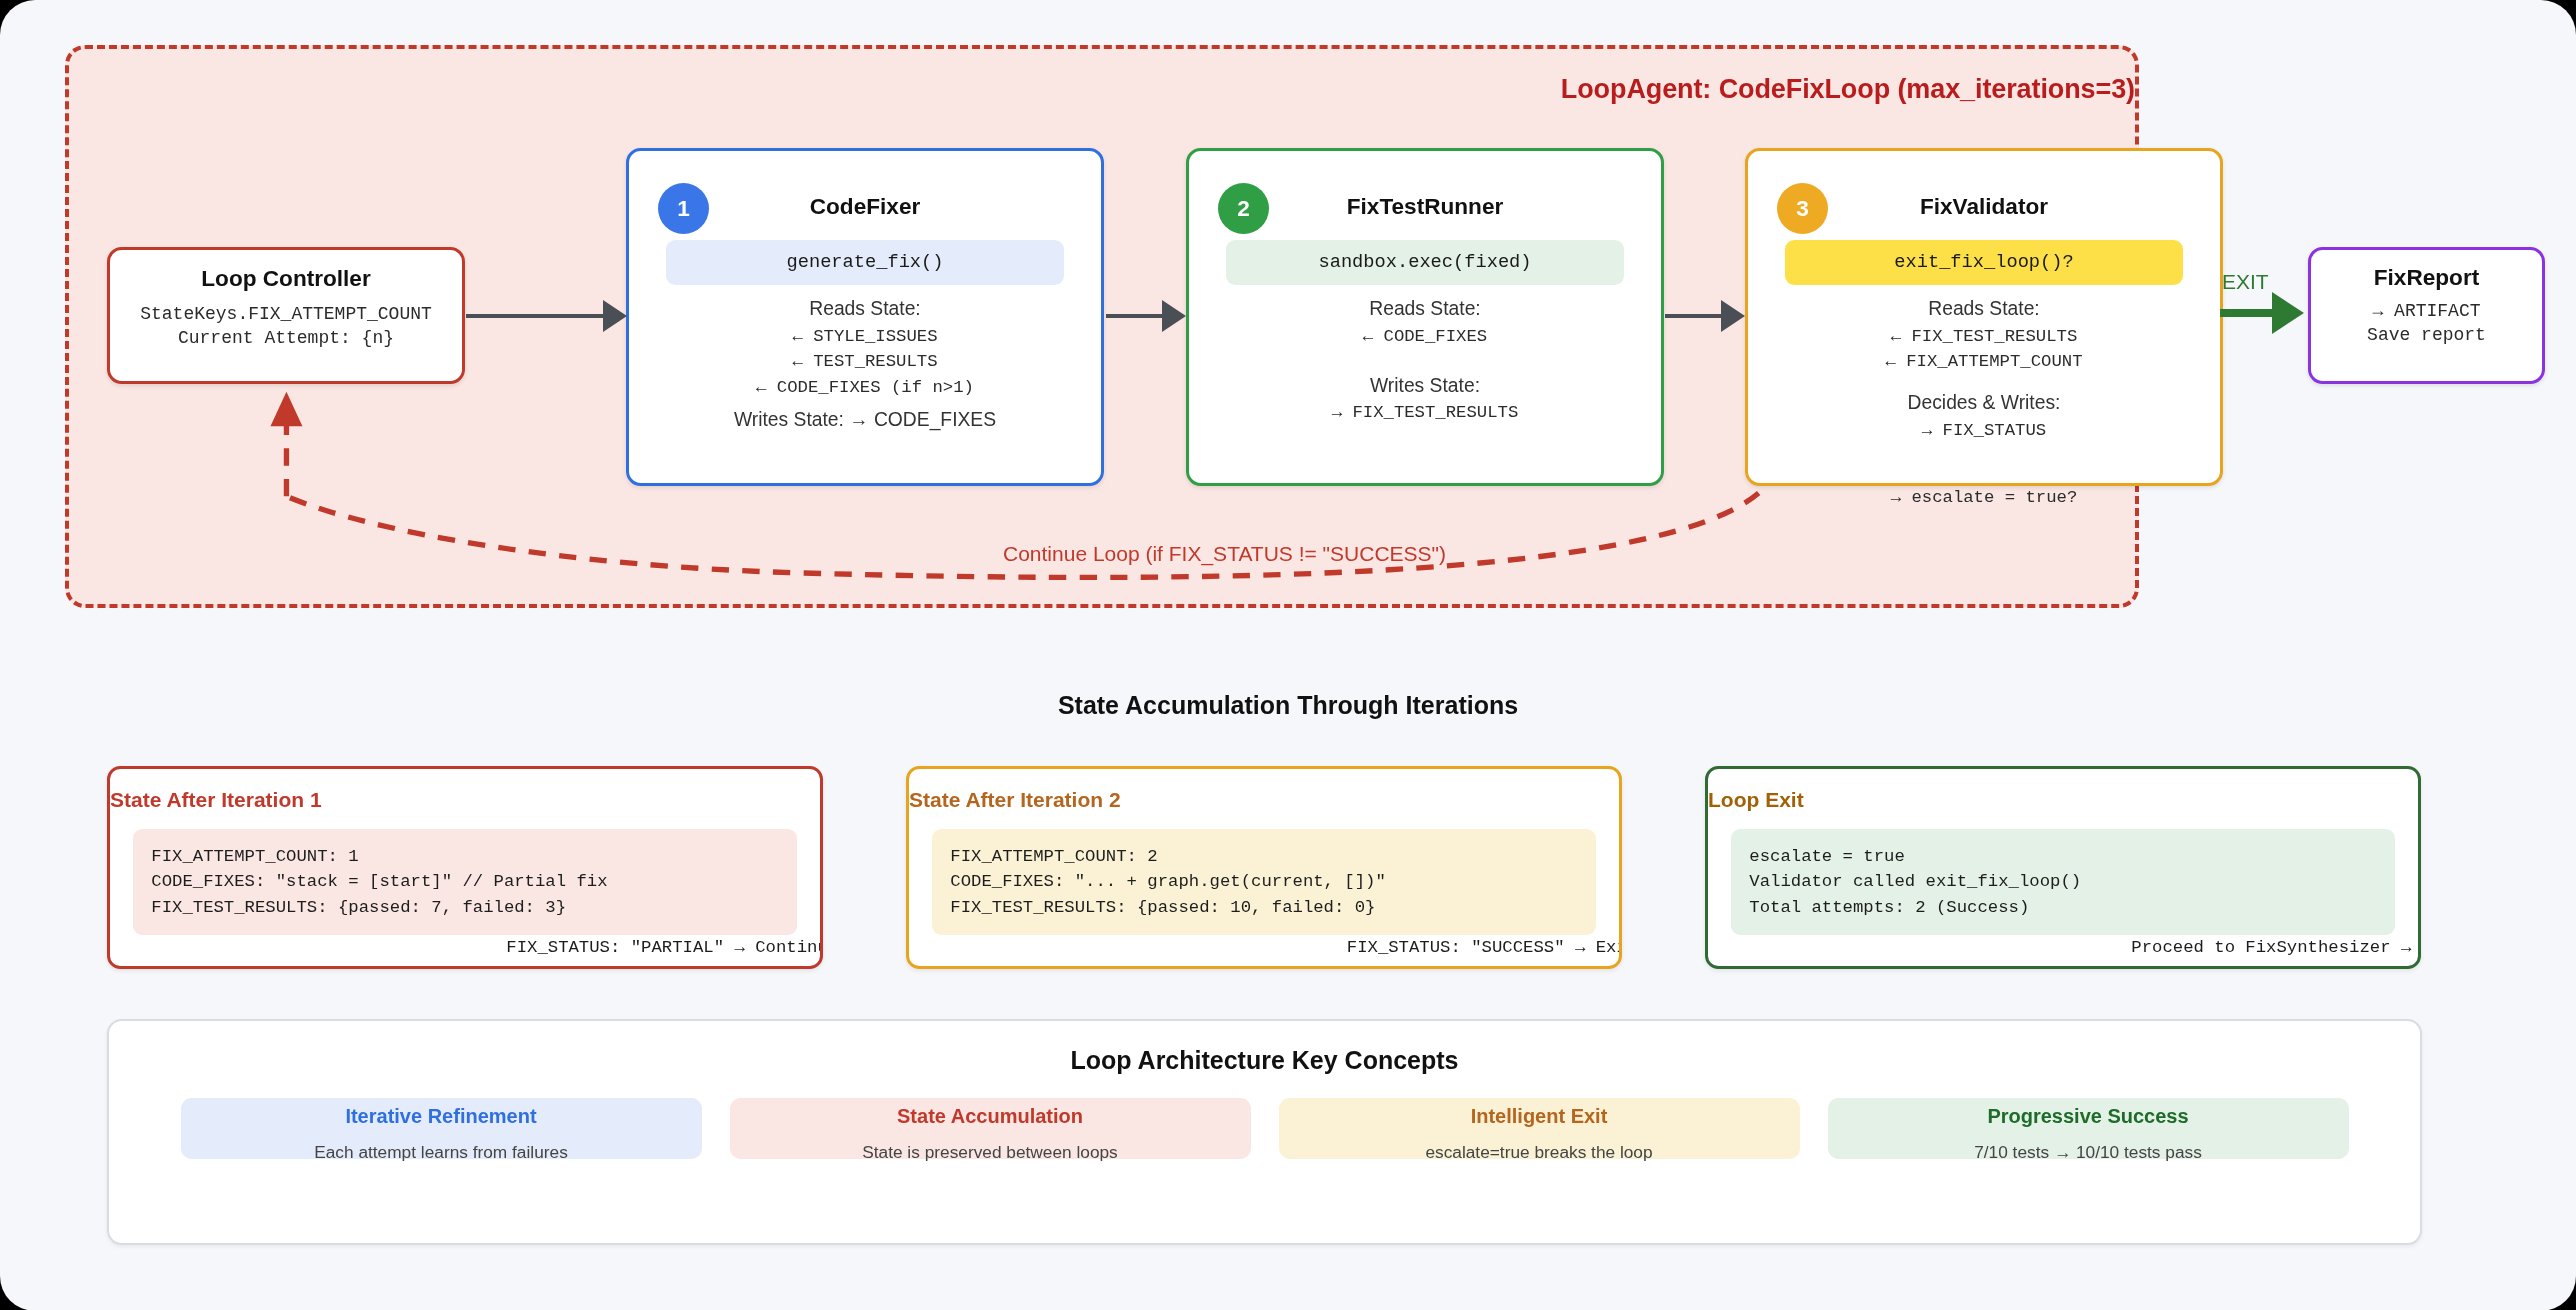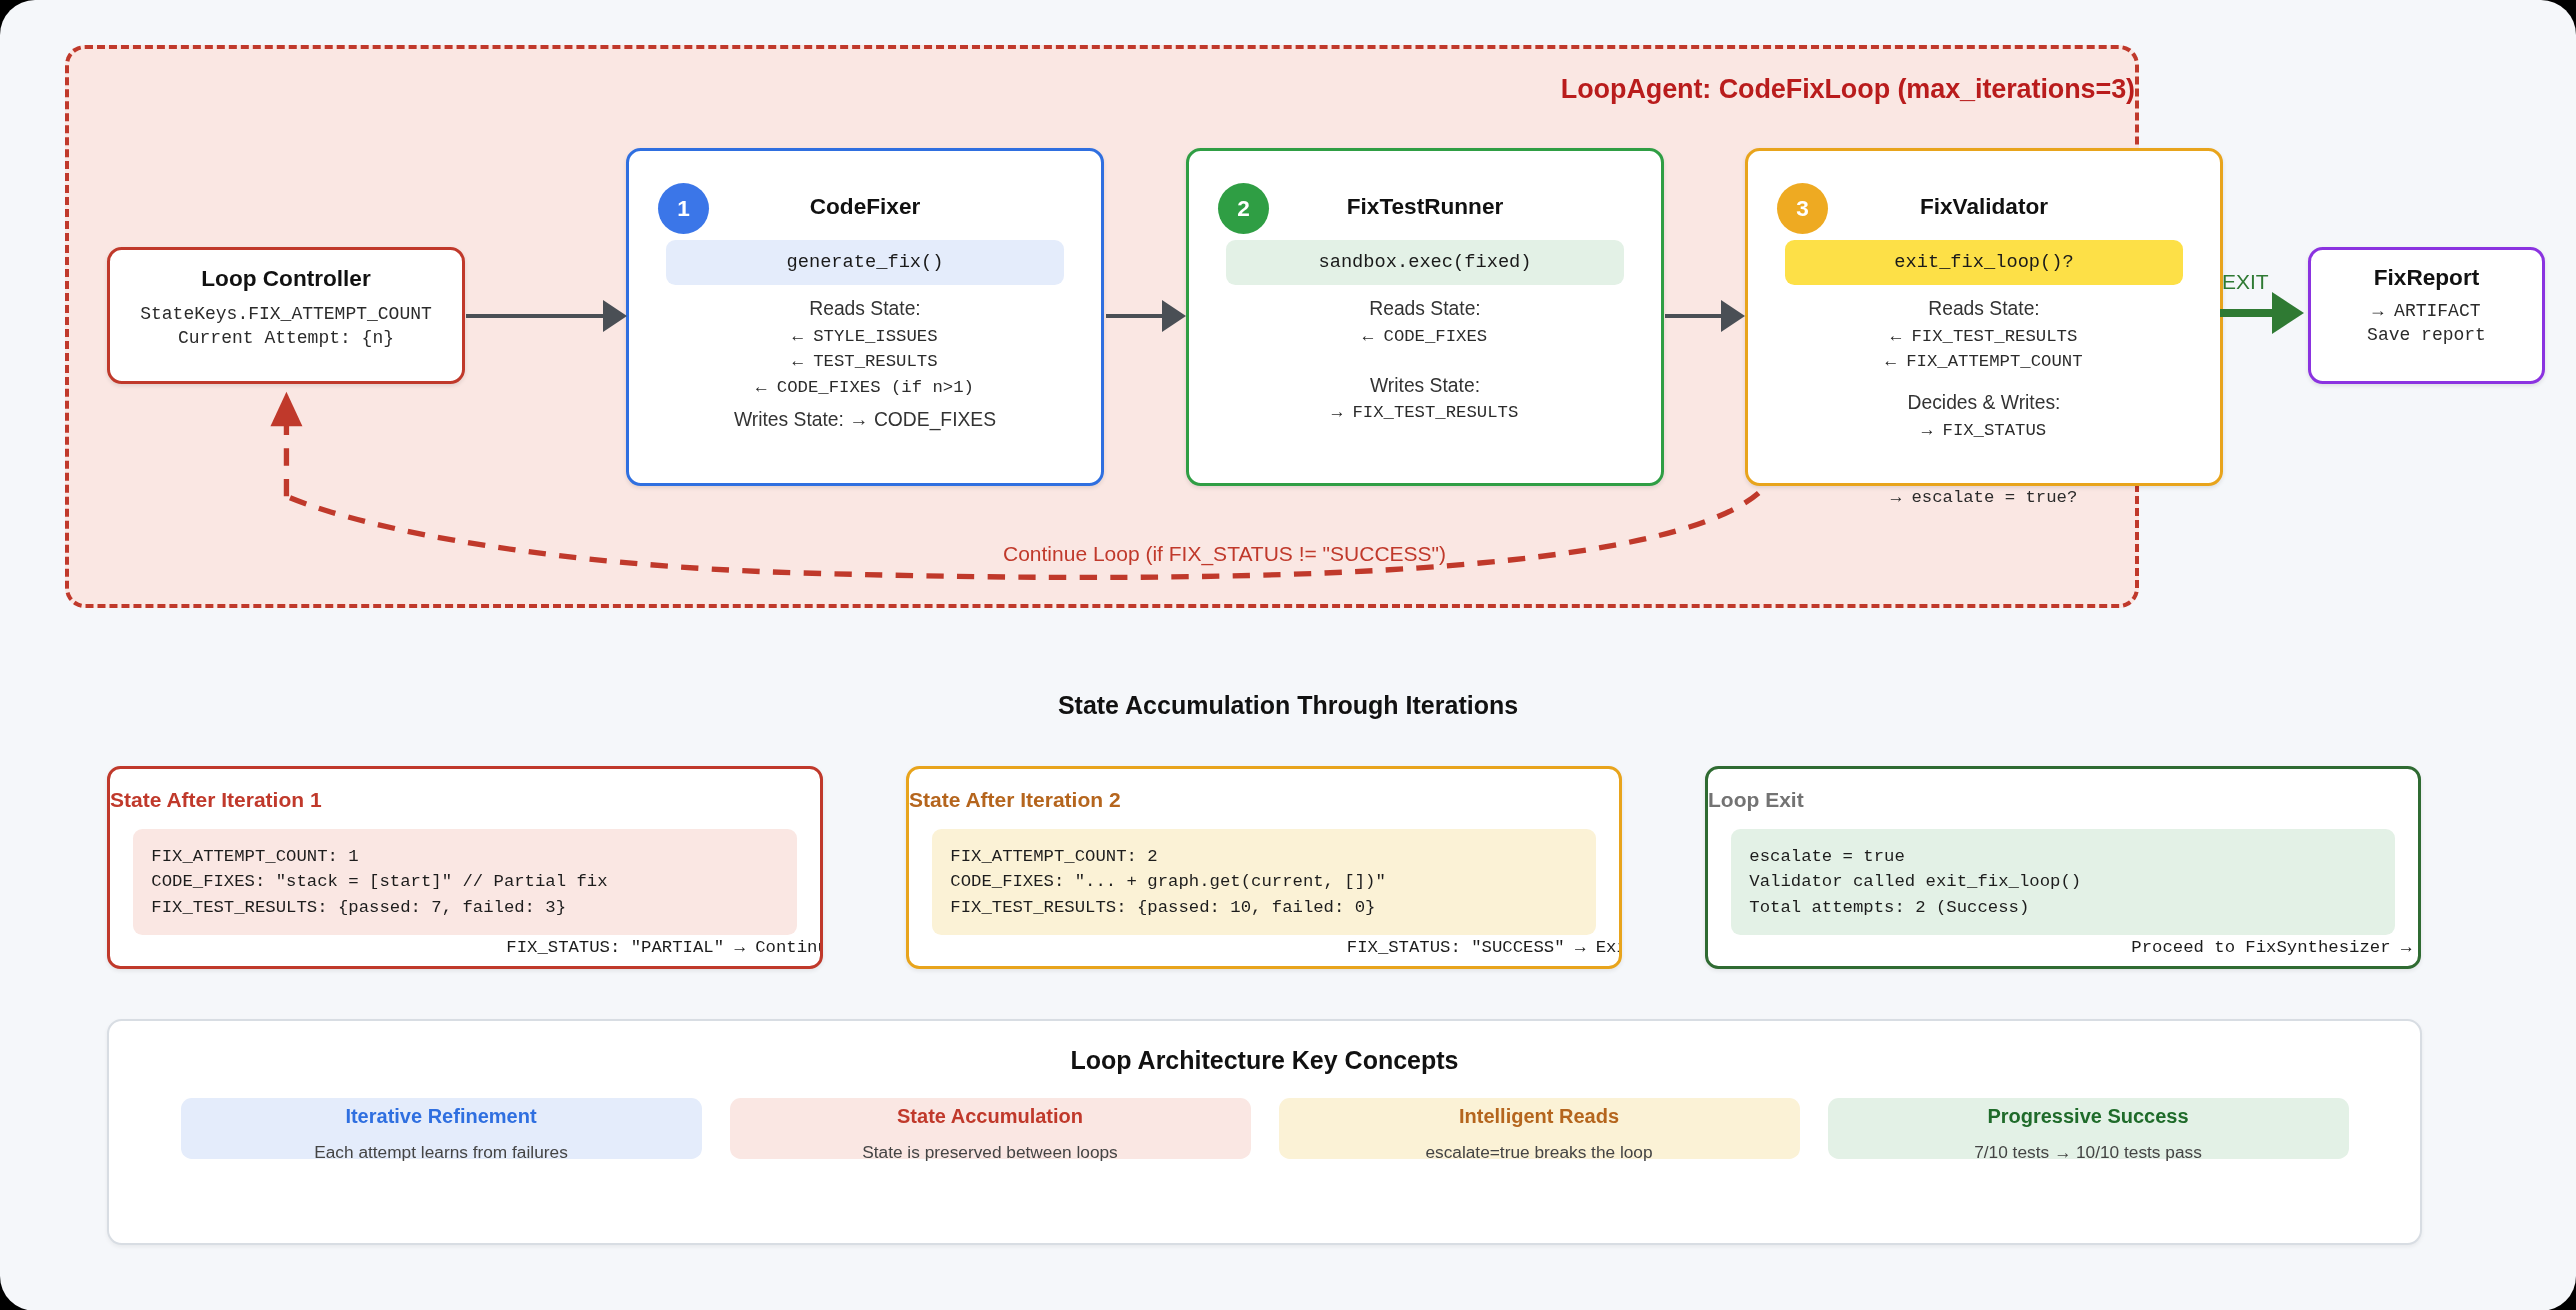--- a/index.html
+++ b/index.html
@@ -263,21 +263,21 @@
 
   #state-card-1 { left: 107px; border: 3.3px solid #c0392b; }
   #state-card-1 .sc-title { color: #c0392b; }
   #state-card-1 .sc-body { background: #fae7e3; }
 
   #state-card-2 { left: 906px; border: 3.3px solid #e8a41c; }
   #state-card-2 .sc-title { color: #b5651d; }
   #state-card-2 .sc-body { background: #fbf2d6; }
 
   #state-card-3 { left: 1705px; border: 3.3px solid #2f6b32; }
-  #state-card-3 .sc-title { color: #737373; }
+  #state-card-3 .sc-title { color: #a16207; }
   #state-card-3 .sc-body { background: #e3f1e6; }
   #state-card-3 .sc-foot { transform: translateX(0px); padding-right: 6.7px; }
 
   
   #concepts-box {
     position: absolute;
     left: 107px;
     top: 1019px;
     width: 2315px;
     height: 226px;
@@ -439,21 +439,21 @@
     <div id="concepts-row">
       <div class="concept c-blue">
         <div class="c-title">Iterative Refinement</div>
         <div class="c-desc">Each attempt learns from failures</div>
       </div>
       <div class="concept c-red">
         <div class="c-title">State Accumulation</div>
         <div class="c-desc">State is preserved between loops</div>
       </div>
       <div class="concept c-amber">
-        <div class="c-title">Intelligent Reads</div>
+        <div class="c-title">Intelligent Exit</div>
         <div class="c-desc">escalate=true breaks the loop</div>
       </div>
       <div class="concept c-green">
         <div class="c-title">Progressive Success</div>
         <div class="c-desc">7/10 tests → 10/10 tests pass</div>
       </div>
     </div>
   </div>
 
 </div>

